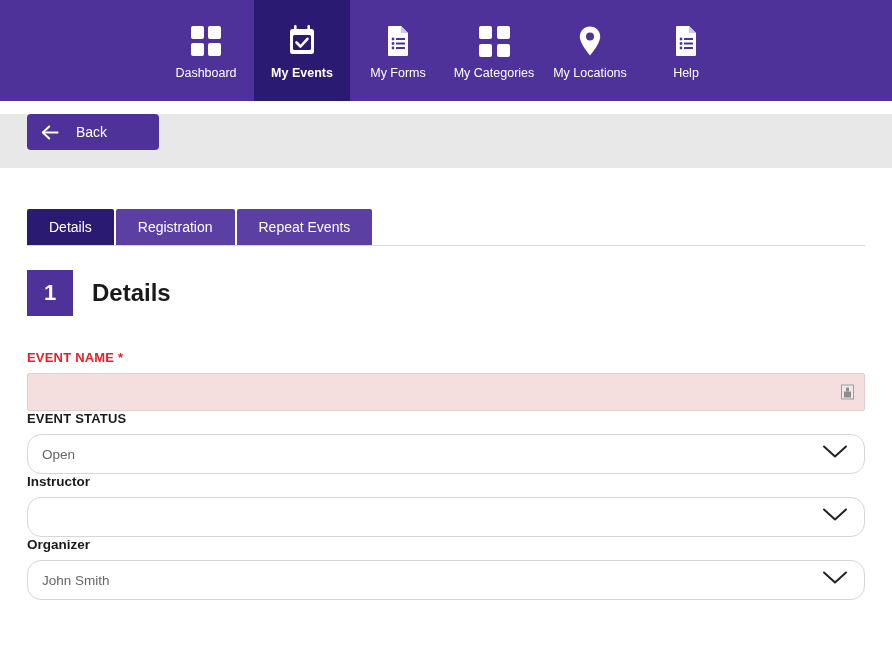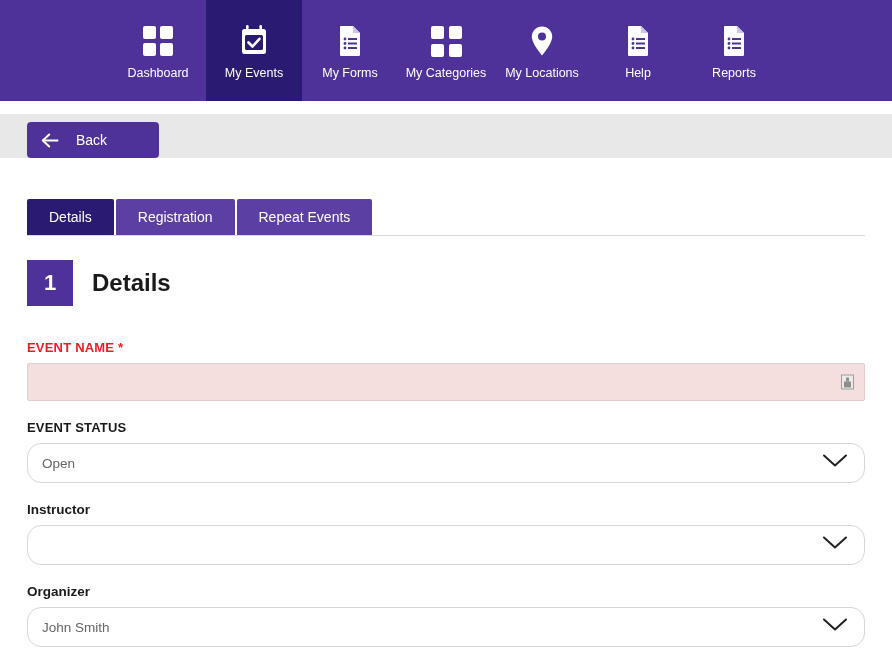--- a/index.html
+++ b/index.html
@@ -29,20 +29,21 @@
     display: flex;
     flex-direction: column;
     align-items: center;
     justify-content: center;
     color: #ffffff;
     cursor: pointer;
     user-select: none;
   }
   .nav-item.active {
     background: #2b1a71;
+    font-weight: bold;
   }
   .nav-icon {
     height: 38px;
     display: flex;
     align-items: center;
     justify-content: center;
     margin-bottom: 6px;
   }
   .nav-label {
     font-size: 12.5px;
@@ -69,23 +70,23 @@
     gap: 5px;
   }
 
   
   .toolbar-wrap {
     background: #ffffff;
     padding-top: 13px;
   }
   .toolbar {
     background: #e8e8e8;
-    height: 44px;
-    display: flex;
-    align-items: flex-end;
+    height: 54px;
+    display: flex;
+    align-items: flex-start;
     padding-left: 27px;
     box-sizing: border-box;
   }
   .back-btn {
     background: #4e3299;
     color: #ffffff;
     border: none;
     border-radius: 4px;
     height: 36px;
     min-width: 132px;
@@ -157,21 +158,21 @@
     font-size: 24px;
     font-weight: bold;
     color: #1a1a1a;
   }
 
   
   .form {
     margin-top: 34px;
     width: 838px;
   }
-  .field { margin-bottom: 19px; }
+  .field { }
 
   .field-label {
     font-size: 13px;
     font-weight: bold;
     color: #1a1a1a;
     letter-spacing: 0.2px;
     margin-bottom: 8px;
     display: block;
   }
   .field-label.required {
@@ -332,35 +333,20 @@
         <circle cx="8" cy="18.5" r="1.4" fill="#4e3299"></circle>
         <circle cx="8" cy="23" r="1.4" fill="#4e3299"></circle>
         <rect x="11" y="13" width="9" height="2" fill="#4e3299"></rect>
         <rect x="11" y="17.5" width="9" height="2" fill="#4e3299"></rect>
         <rect x="11" y="22" width="9" height="2" fill="#4e3299"></rect>
       </svg>
     </span>
     <span class="nav-label">Help</span>
   </div>
 
-  <div class="nav-item">
-    <span class="nav-icon">
-      <svg width="26" height="32" viewBox="0 0 26 32">
-        <path d="M3 1 h13 l7 7 v22 a1 1 0 0 1 -1 1 H4 a1 1 0 0 1 -1 -1 V2 a1 1 0 0 1 1 -1 z" fill="#fff"></path>
-        <path d="M16 1 l7 7 h-7 z" fill="#cfc4e8"></path>
-        <circle cx="8" cy="14" r="1.4" fill="#4e3299"></circle>
-        <circle cx="8" cy="18.5" r="1.4" fill="#4e3299"></circle>
-        <circle cx="8" cy="23" r="1.4" fill="#4e3299"></circle>
-        <rect x="11" y="13" width="9" height="2" fill="#4e3299"></rect>
-        <rect x="11" y="17.5" width="9" height="2" fill="#4e3299"></rect>
-        <rect x="11" y="22" width="9" height="2" fill="#4e3299"></rect>
-      </svg>
-    </span>
-    <span class="nav-label">Reports</span>
-  </div>
 
 
 </div>
 
 <div class="toolbar-wrap">
   <div class="toolbar">
     <button class="back-btn">
       <span class="back-arrow">
         <svg width="19" height="15" viewBox="0 0 19 15">
           <path d="M8.2 1.5 L1.8 7.5 L8.2 13.5" stroke="#fff" stroke-width="2" fill="none" stroke-linecap="round" stroke-linejoin="round"></path>

